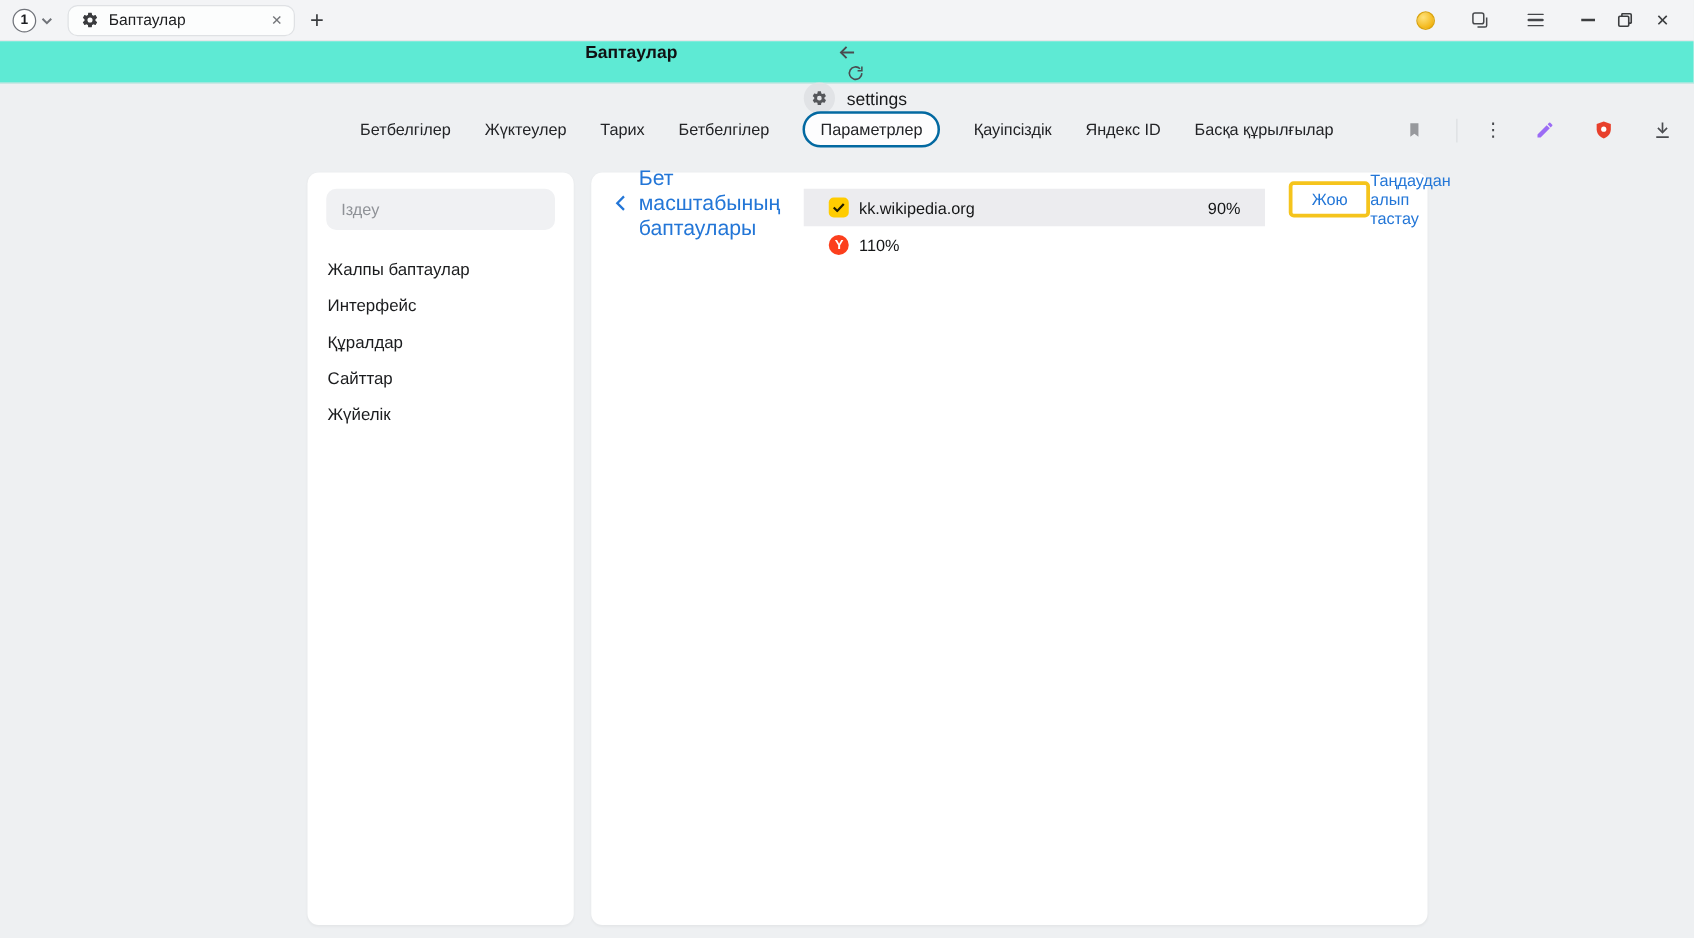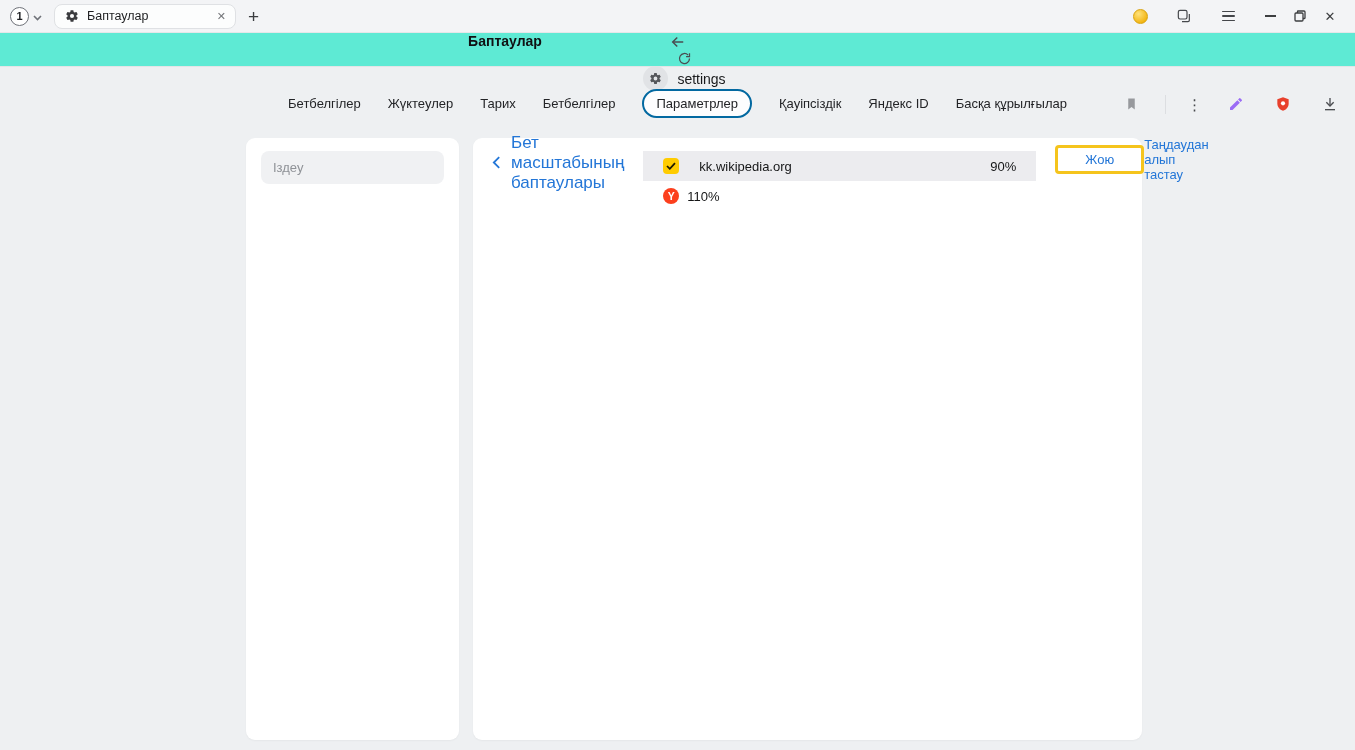--- a/index.html
+++ b/index.html
@@ -66,29 +66,29 @@
   .side-list { margin-top:17px; }
   .side-item { height:29px; display:flex; align-items:center; font-size:13.5px; color:#1b1c1e; cursor:pointer; padding-left:1px; }
 
   .main-card { left:457px; width:669px; height:602px; display:flex; flex-direction:row; }
   .panel-header { height:49px; display:flex; align-items:center; padding:0 19px; gap:10px; }
   .back-chevron { display:flex; align-items:center; cursor:pointer; }
   .panel-title { font-size:17px; color:#2376d7; cursor:pointer; }
   .hr { height:1px; background:#ebedef; flex-shrink:0; }
   .rows { flex:1; padding-top:13px; }
   .zrow { height:30px; display:flex; align-items:center; padding:0 20px; font-size:13px; color:#151617; cursor:default; }
-  .zrow.selected { background:#ececef;gap:12px; }
+  .zrow.selected { background:#ececef; }
   .row-icon { width:16px; height:16px; margin-right:8px; flex-shrink:0;
               display:flex; align-items:center; justify-content:center; }
   .checkbox { background:#ffcc00; border-radius:4px; cursor:pointer; }
   .favicon { background:#fc3f1d; border-radius:50%; color:#ffffff; font-size:10.5px; font-weight:700; }
   .site { width:279px; }
   .panel-footer { height:43px; display:flex; align-items:center; justify-content:space-between; padding:0 19px; }
   .delete-btn { font-family:"Liberation Sans",sans-serif; font-size:13px; color:#2376d7; background:#ffffff;
-                border:3px solid #f5c41c; border-radius:4px; padding:4px 27px; cursor:pointer; }
+                border:3px solid #f5c41c; border-radius:4px; padding:4px 15px; cursor:pointer; }
   .deselect-link { font-size:13px; color:#2376d7; cursor:pointer; text-decoration:none; }
 </style>
 </head>
 <body>
 
 <div class="window">
 
   <div class="tabbar">
     <div class="tab-group">
       <span class="tg-circle">1</span>
@@ -206,20 +206,27 @@
       <span class="nav-item">Тарих</span>
       <span class="nav-item">Бетбелгілер</span>
       <span class="nav-item active">Параметрлер</span>
       <span class="nav-item">Қауіпсіздік</span>
       <span class="nav-item">Яндекс ID</span>
       <span class="nav-item">Басқа құрылғылар</span>
     </div>
 
     <aside class="card sidebar-card">
       <input class="search-input" type="text" placeholder="Іздеу" style="">
+      <div class="side-list">
+        <div class="side-item">Жалпы баптаулар</div>
+        <div class="side-item">Интерфейс</div>
+        <div class="side-item">Құралдар</div>
+        <div class="side-item">Сайттар</div>
+        <div class="side-item">Жүйелік</div>
+      </div>
     </aside>
 
     <section class="card main-card">
       <div class="panel-header">
         <span class="back-chevron">
           <svg width="9" height="15" viewBox="0 0 10 16" fill="none" stroke="#2376d7" stroke-width="2">
               <path d="M8 2L2 8l6 6"></path>
             </svg>
         </span>
         <span class="panel-title">Бет масштабының баптаулары</span>

